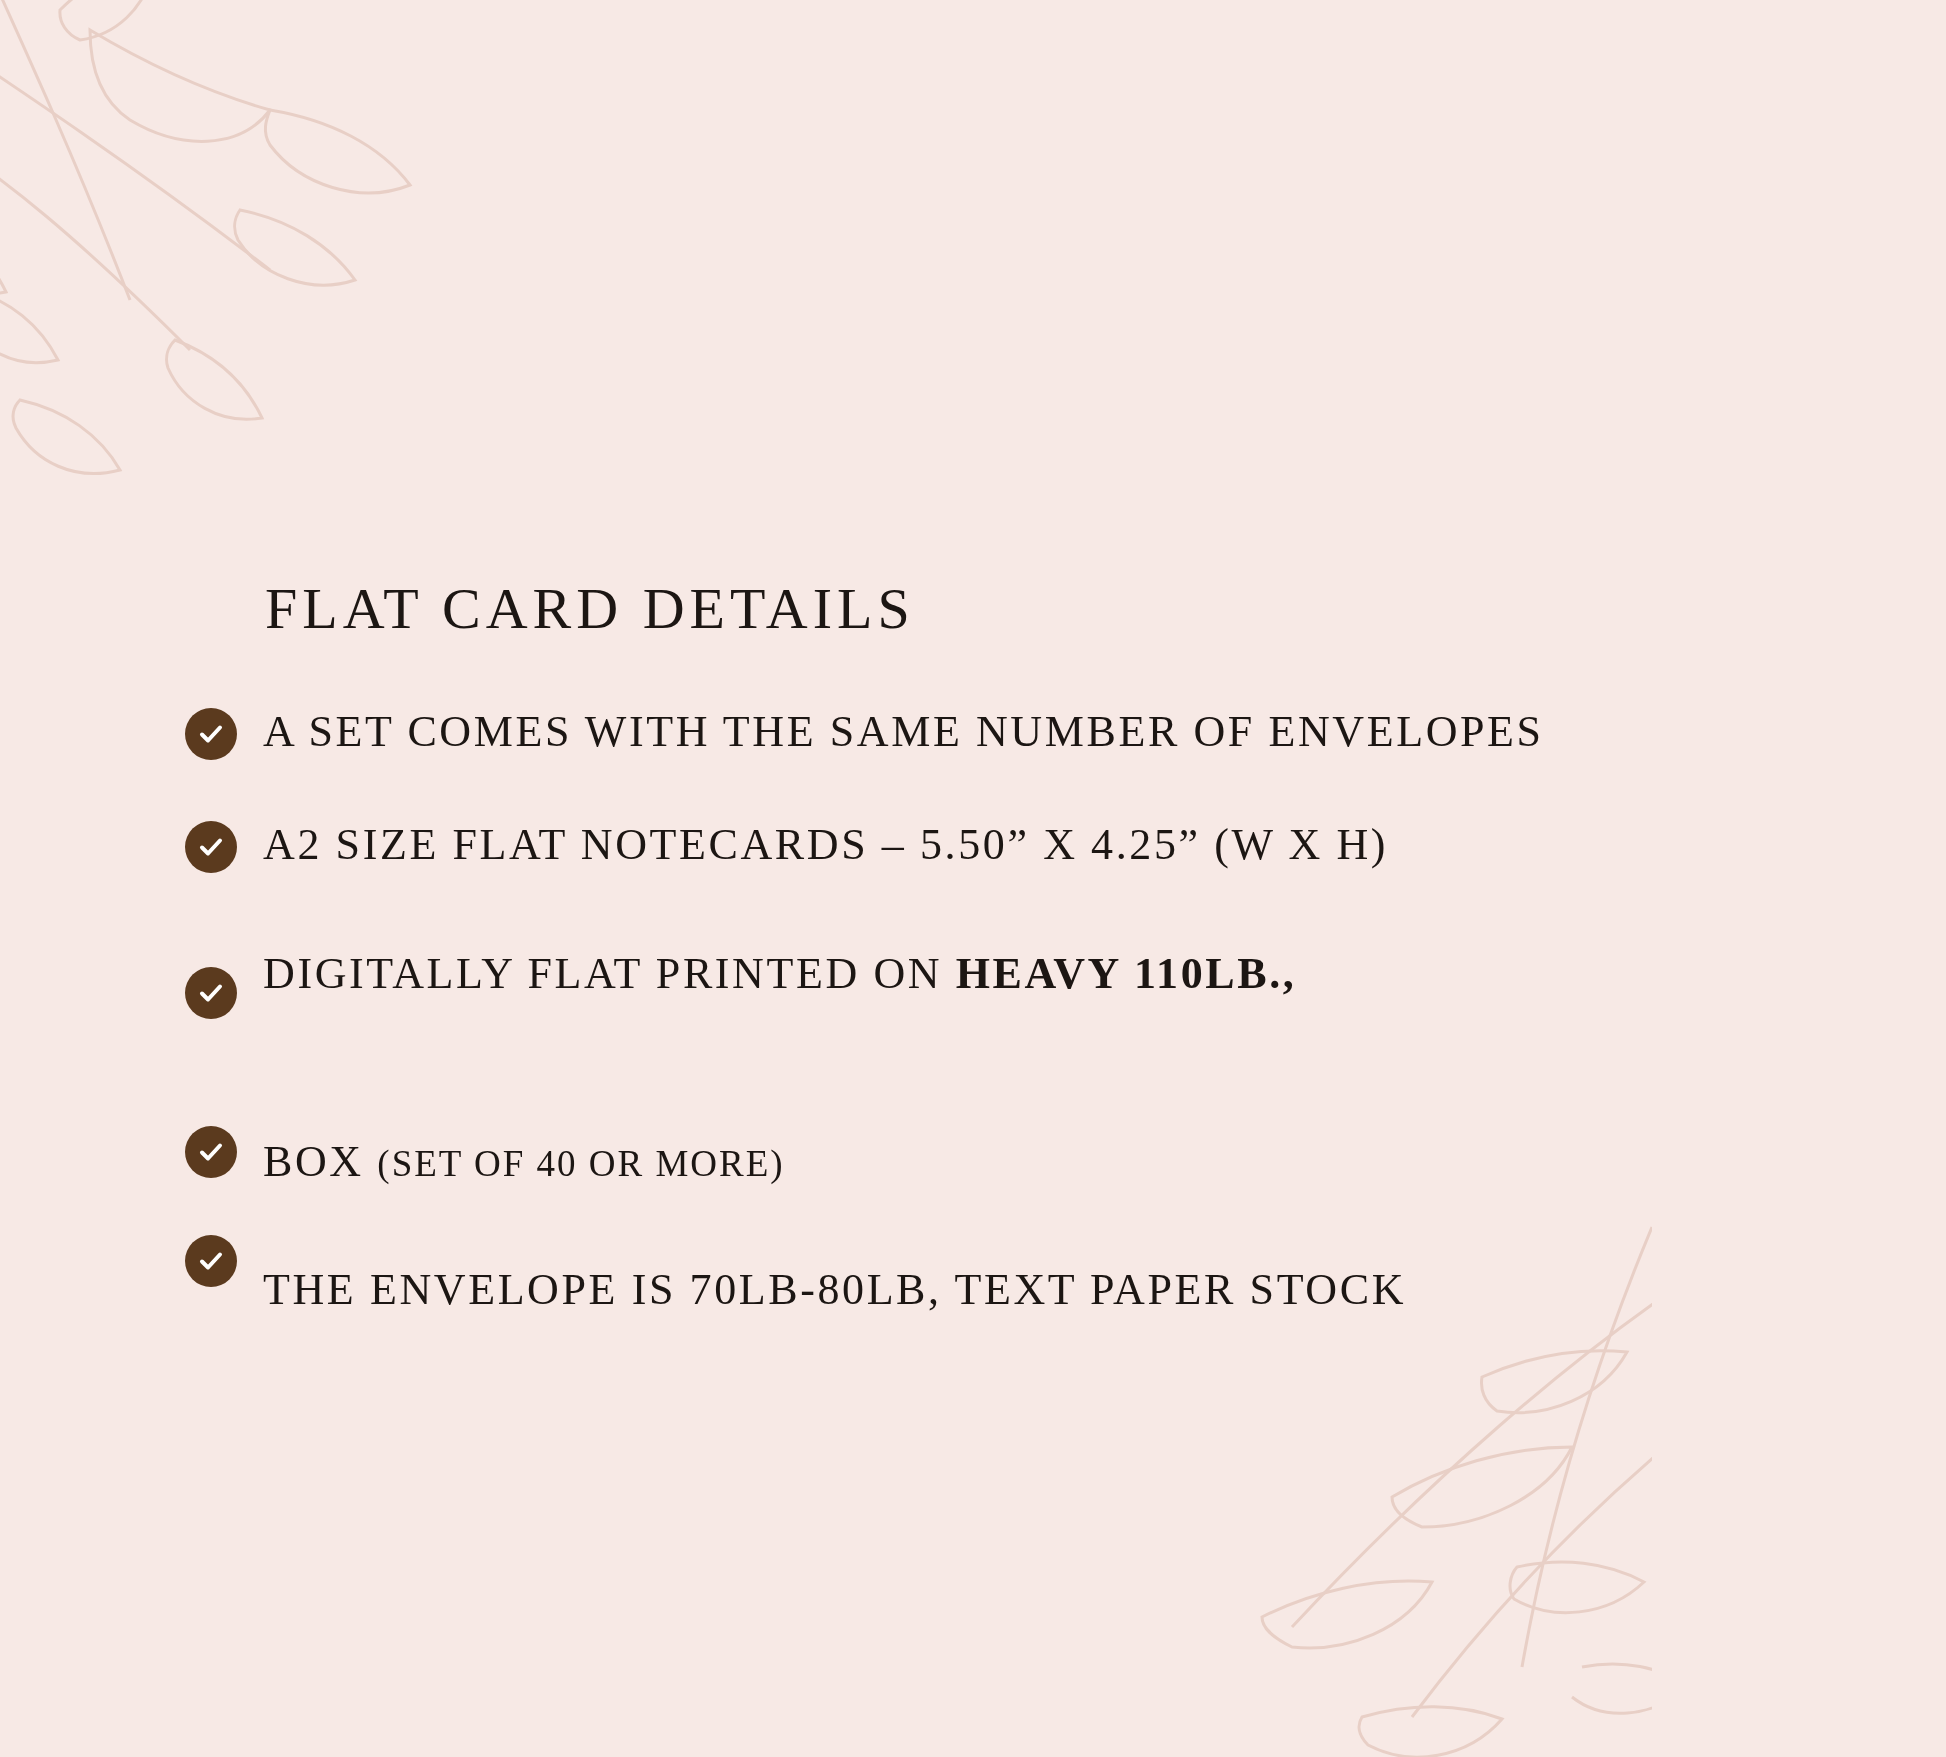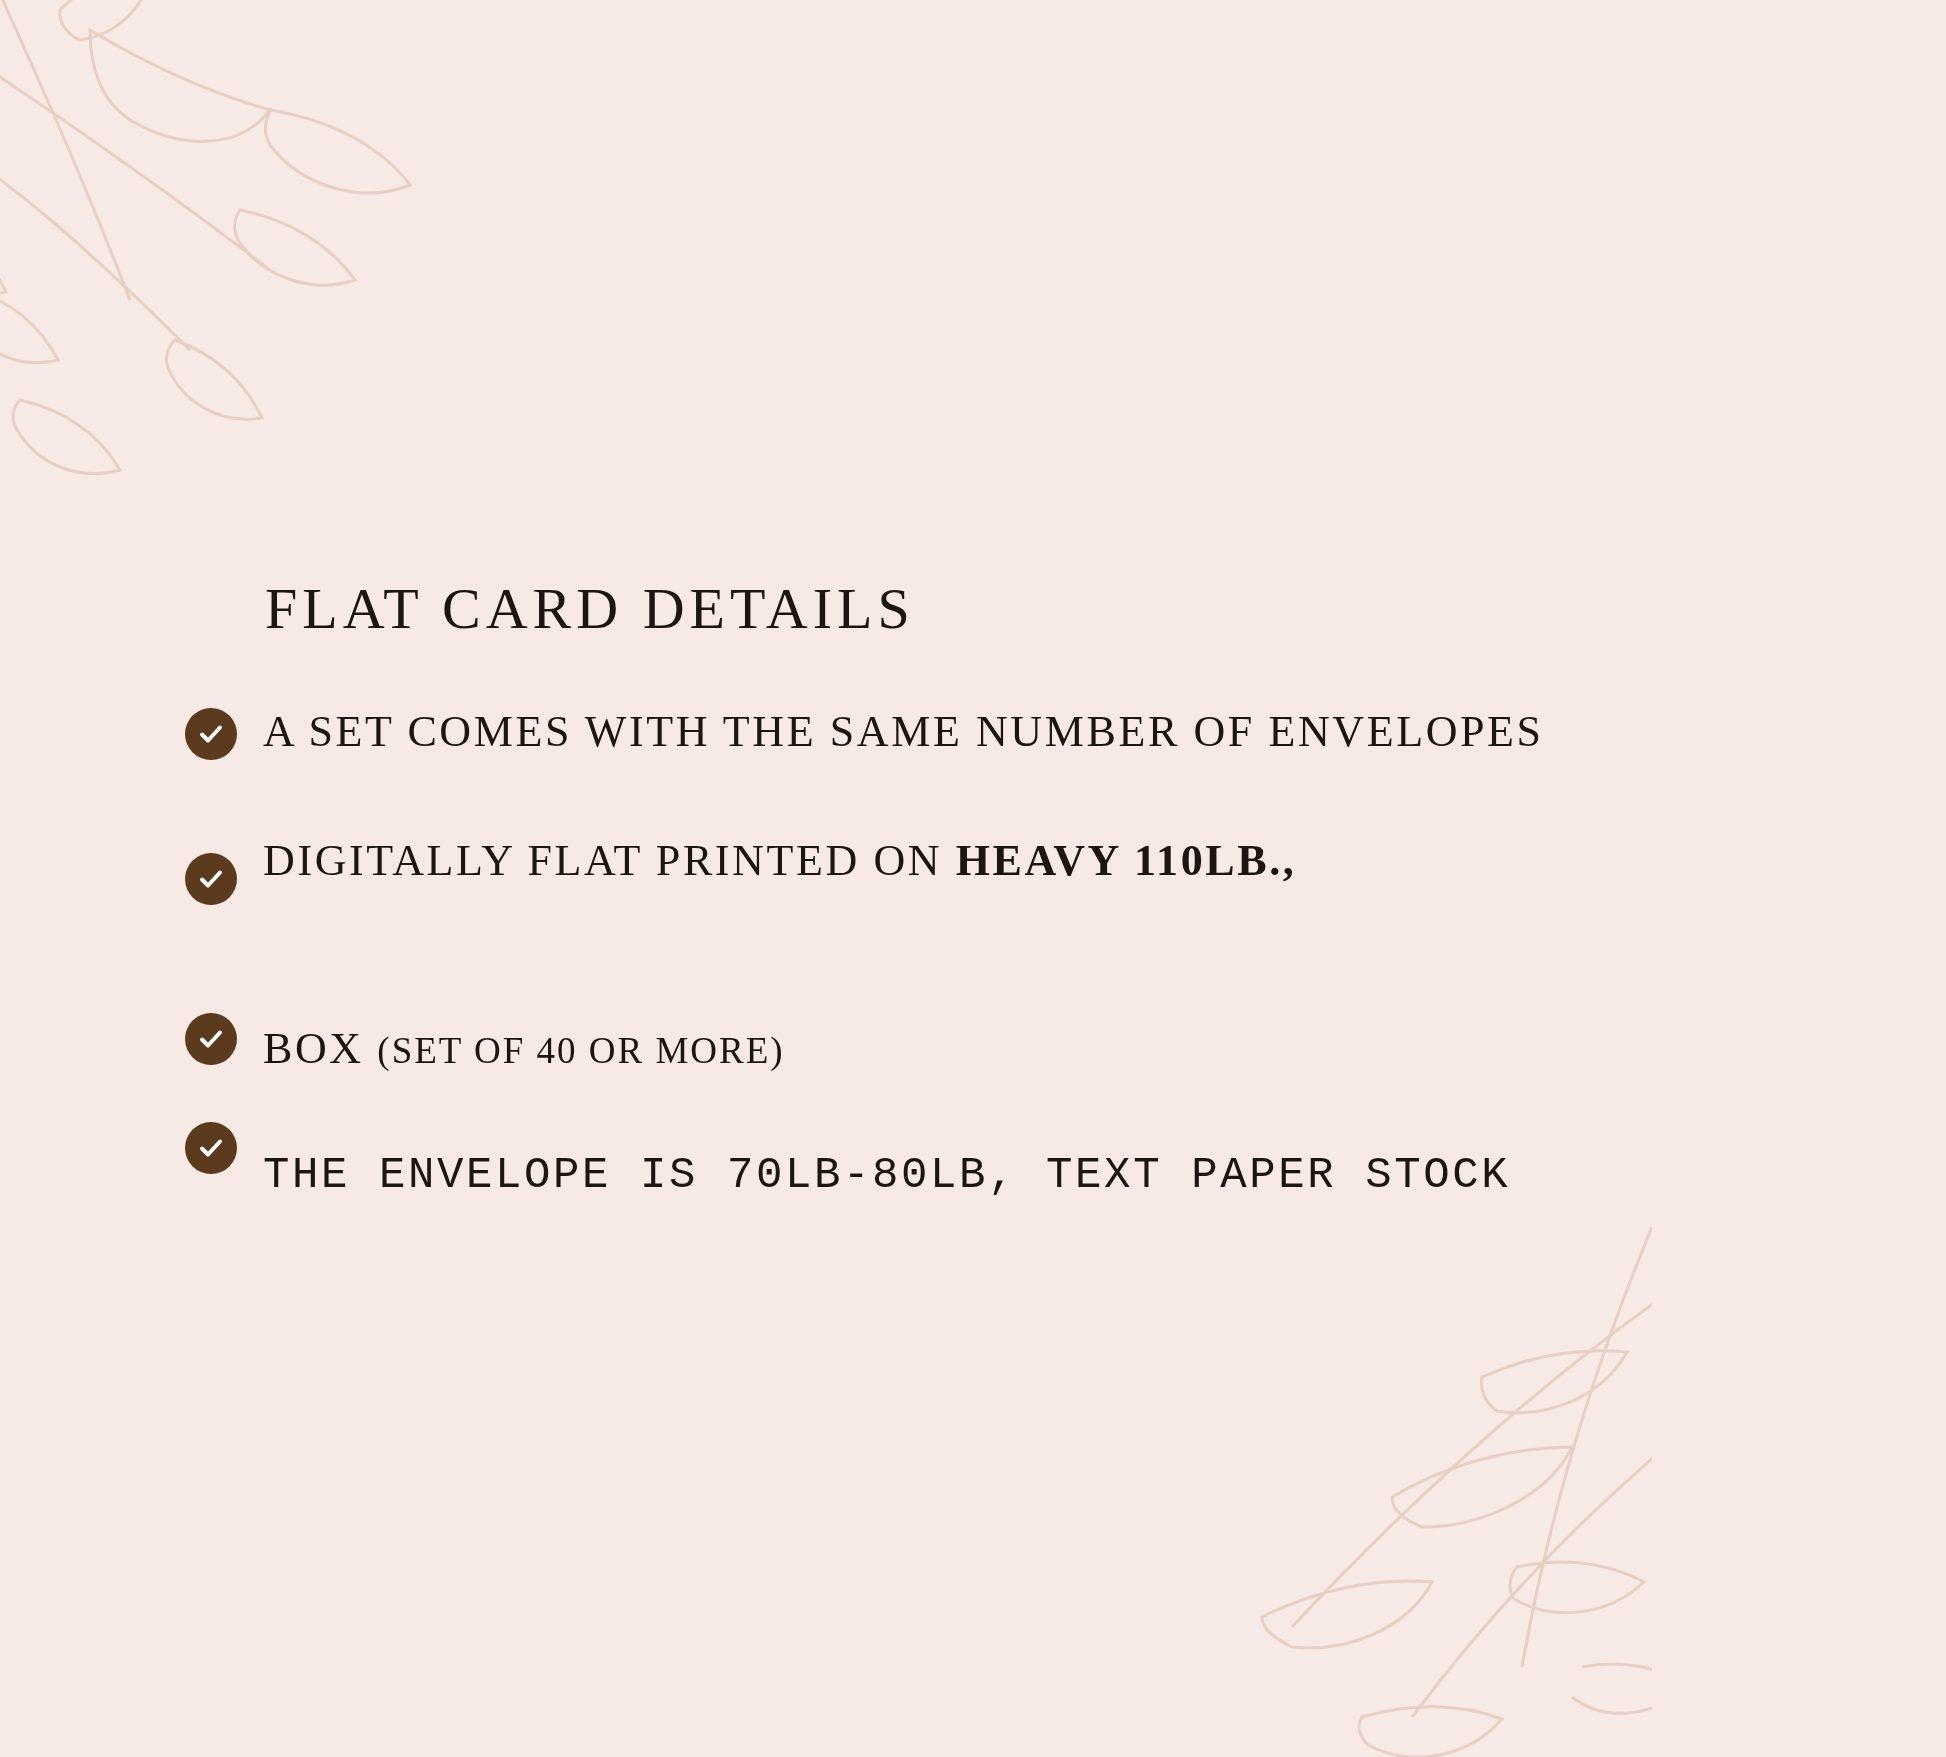--- a/index.html
+++ b/index.html
@@ -104,21 +104,21 @@
   }
   .bullet-text .smaller {
     font-size: 37px;
     letter-spacing: 2px;
   }
 
   
   .b3 .check { margin-top: 40px; }
   .b4 .check { margin-top: 42px; }
   .b5 .check { margin-top: -8px; }
-  .b5 .bullet-text { padding-top: 48px; font-family: Liberation Mono, monospace; }
+  .b5 .bullet-text { padding-top: 48px; }
 </style>
 </head>
 <body>
 
 <div class="page">
 
   <svg class="botanical botanical-tl" viewBox="0 0 620 620" fill="none" xmlns="http://www.w3.org/2000/svg">
     <g stroke="#e8cfc6" stroke-width="3" fill="none">
       <path d="M-40 40 C 80 120, 200 200, 330 300"></path>
       <path d="M-30 150 C 60 200, 150 280, 250 380"></path>
@@ -156,20 +156,28 @@
 
       <li class="bullet b1">
         <span class="check">
           <svg width="28" height="28" viewBox="0 0 28 28">
               <path d="M5 14.5 L11 20.5 L23 7.5" stroke="#ffffff" stroke-width="4" fill="none" stroke-linecap="round" stroke-linejoin="round"></path>
             </svg>
         </span>
         <span class="bullet-text">A SET COMES WITH THE SAME NUMBER OF ENVELOPES</span>
       </li>
 
+      <li class="bullet b2">
+        <span class="check">
+          <svg width="28" height="28" viewBox="0 0 28 28">
+              <path d="M5 14.5 L11 20.5 L23 7.5" stroke="#ffffff" stroke-width="4" fill="none" stroke-linecap="round" stroke-linejoin="round"></path>
+            </svg>
+        </span>
+        <span class="bullet-text">A2 SIZE FLAT NOTECARDS – 5.50” X 4.25” (W X H)</span>
+      </li>
 
       <li class="bullet b3">
         <span class="check">
           <svg width="28" height="28" viewBox="0 0 28 28">
               <path d="M5 14.5 L11 20.5 L23 7.5" stroke="#ffffff" stroke-width="4" fill="none" stroke-linecap="round" stroke-linejoin="round"></path>
             </svg>
         </span>
         <span class="bullet-text"><span>DIGITALLY FLAT PRINTED ON </span><b>HEAVY 110LB.,</b><br></span>
       </li>
 

